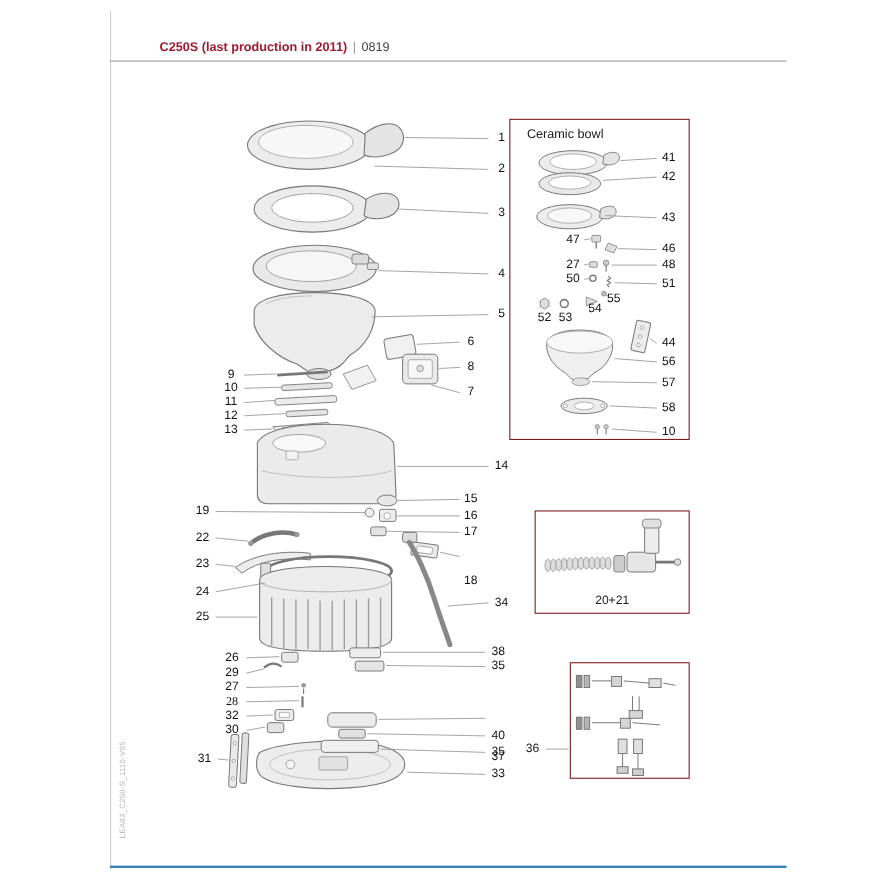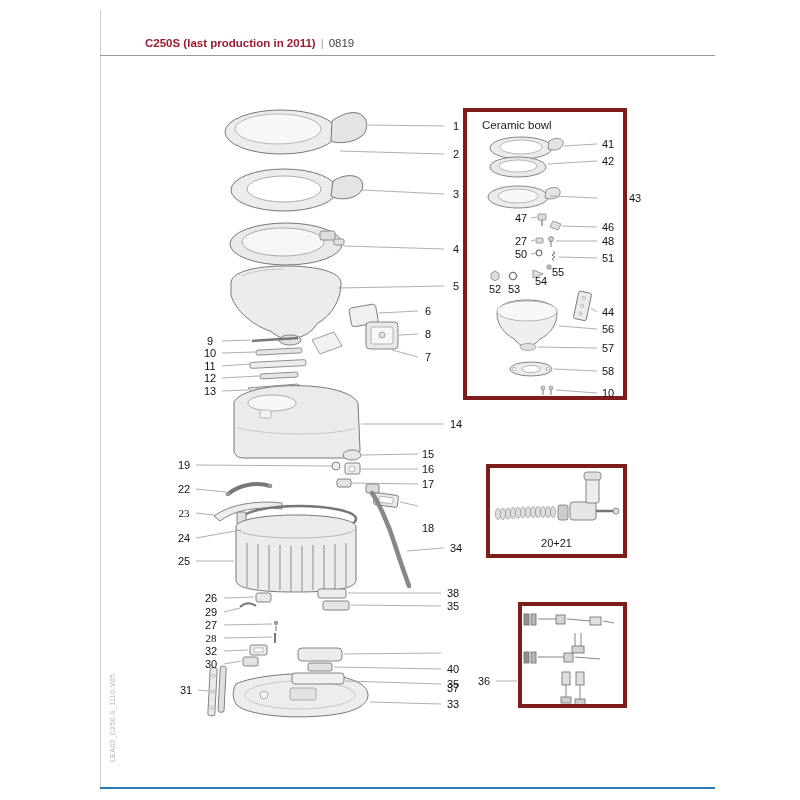--- a/index.html
+++ b/index.html
@@ -11,21 +11,21 @@
   .top-rule    { position:absolute; left:100px; top:55px; width:615px; height:1px; background:#9a9a9a; }
   .bottom-rule { position:absolute; left:100px; top:787px; width:615px; height:2px; background:#2a7ab5; }
 
   .header { position:absolute; left:145px; top:37px; font-size:11.5px; white-space:nowrap; }
   .header .title { color:#9c1c31; font-weight:bold; }
   .header .sep   { color:#9a9a9a; margin:0 5px; }
   .header .code  { color:#444; }
 
   svg.art { position:absolute; left:0; top:0; }
 
-  .box { position:absolute; border:4px solid #7f1d1d; background:transparent; }
+  .box { position:absolute; border:1px solid #7f1d1d; background:transparent; }
   .box-ceramic { left:463px; top:108px; width:164px; height:292px; }
   .box-hose    { left:486px; top:464px; width:141px; height:94px; }
   .box-cables  { left:518px; top:602px; width:109px; height:106px; }
   .ceramic-label { position:absolute; left:15px; top:7px; font-size:11.5px; color:#1a1a1a; }
   .hose-label    { position:absolute; left:0; bottom:5px; width:100%; text-align:center; font-size:11px; color:#1a1a1a; }
 
   .callout-layer { position:absolute; inset:0; }
   .callout { position:absolute; transform:translate(-50%,-50%); font-size:11px; color:#111; line-height:1; }
 
   .vert-code { position:absolute; left:109px; top:762px; transform:rotate(-90deg);
@@ -354,41 +354,41 @@
       <span class="callout" style="left: 210px; top: 366px;">11</span>
       <span class="callout" style="left: 210px; top: 378px;">12</span>
       <span class="callout" style="left: 210px; top: 391px;">13</span>
       <span class="callout" style="left: 456px; top: 424px;">14</span>
       <span class="callout" style="left: 428px; top: 454px;">15</span>
       <span class="callout" style="left: 428px; top: 469px;">16</span>
       <span class="callout" style="left: 428px; top: 484px;">17</span>
       <span class="callout" style="left: 428px; top: 528px;">18</span>
       <span class="callout" style="left: 184px; top: 465px;">19</span>
       <span class="callout" style="left: 184px; top: 489px;">22</span>
-      <span class="callout" style="left: 184px; top: 513px; font-family: Liberation Serif, serif;">23</span>
+      <span class="callout" style="left: 184px; top: 513px;">23</span>
       <span class="callout" style="left: 184px; top: 538px;">24</span>
       <span class="callout" style="left: 184px; top: 561px;">25</span>
       <span class="callout" style="left: 211px; top: 598px;">26</span>
       <span class="callout" style="left: 211px; top: 612px;">29</span>
       <span class="callout" style="left: 211px; top: 625px;">27</span>
       <span class="callout" style="left: 211px; top: 638px; font-family: Liberation Serif, serif;">28</span>
       <span class="callout" style="left: 211px; top: 651px;">32</span>
       <span class="callout" style="left: 211px; top: 664px;">30</span>
       <span class="callout" style="left: 186px; top: 690px;">31</span>
       <span class="callout" style="left: 456px; top: 548px;">34</span>
       <span class="callout" style="left: 453px; top: 593px;">38</span>
       <span class="callout" style="left: 453px; top: 606px;">35</span>
       <span class="callout" style="left: 453px; top: 688px;">37</span>
       <span class="callout" style="left: 453px; top: 669px;">40</span>
       <span class="callout" style="left: 453px; top: 684px;">35</span>
       <span class="callout" style="left: 453px; top: 704px;">33</span>
       <span class="callout" style="left: 484px; top: 681px;">36</span>
       <span class="callout" style="left: 608px; top: 144px;">41</span>
       <span class="callout" style="left: 608px; top: 161px;">42</span>
-      <span class="callout" style="left: 635px; top: 198px;">43</span>
+      <span class="callout" style="left: 608px; top: 198px;">43</span>
       <span class="callout" style="left: 521px; top: 218px;">47</span>
       <span class="callout" style="left: 608px; top: 227px;">46</span>
       <span class="callout" style="left: 521px; top: 241px;">27</span>
       <span class="callout" style="left: 608px; top: 241px;">48</span>
       <span class="callout" style="left: 521px; top: 254px;">50</span>
       <span class="callout" style="left: 608px; top: 258px;">51</span>
       <span class="callout" style="left: 558px; top: 272px;">55</span>
       <span class="callout" style="left: 495px; top: 289px;">52</span>
       <span class="callout" style="left: 514px; top: 289px;">53</span>
       <span class="callout" style="left: 541px; top: 281px;">54</span>

